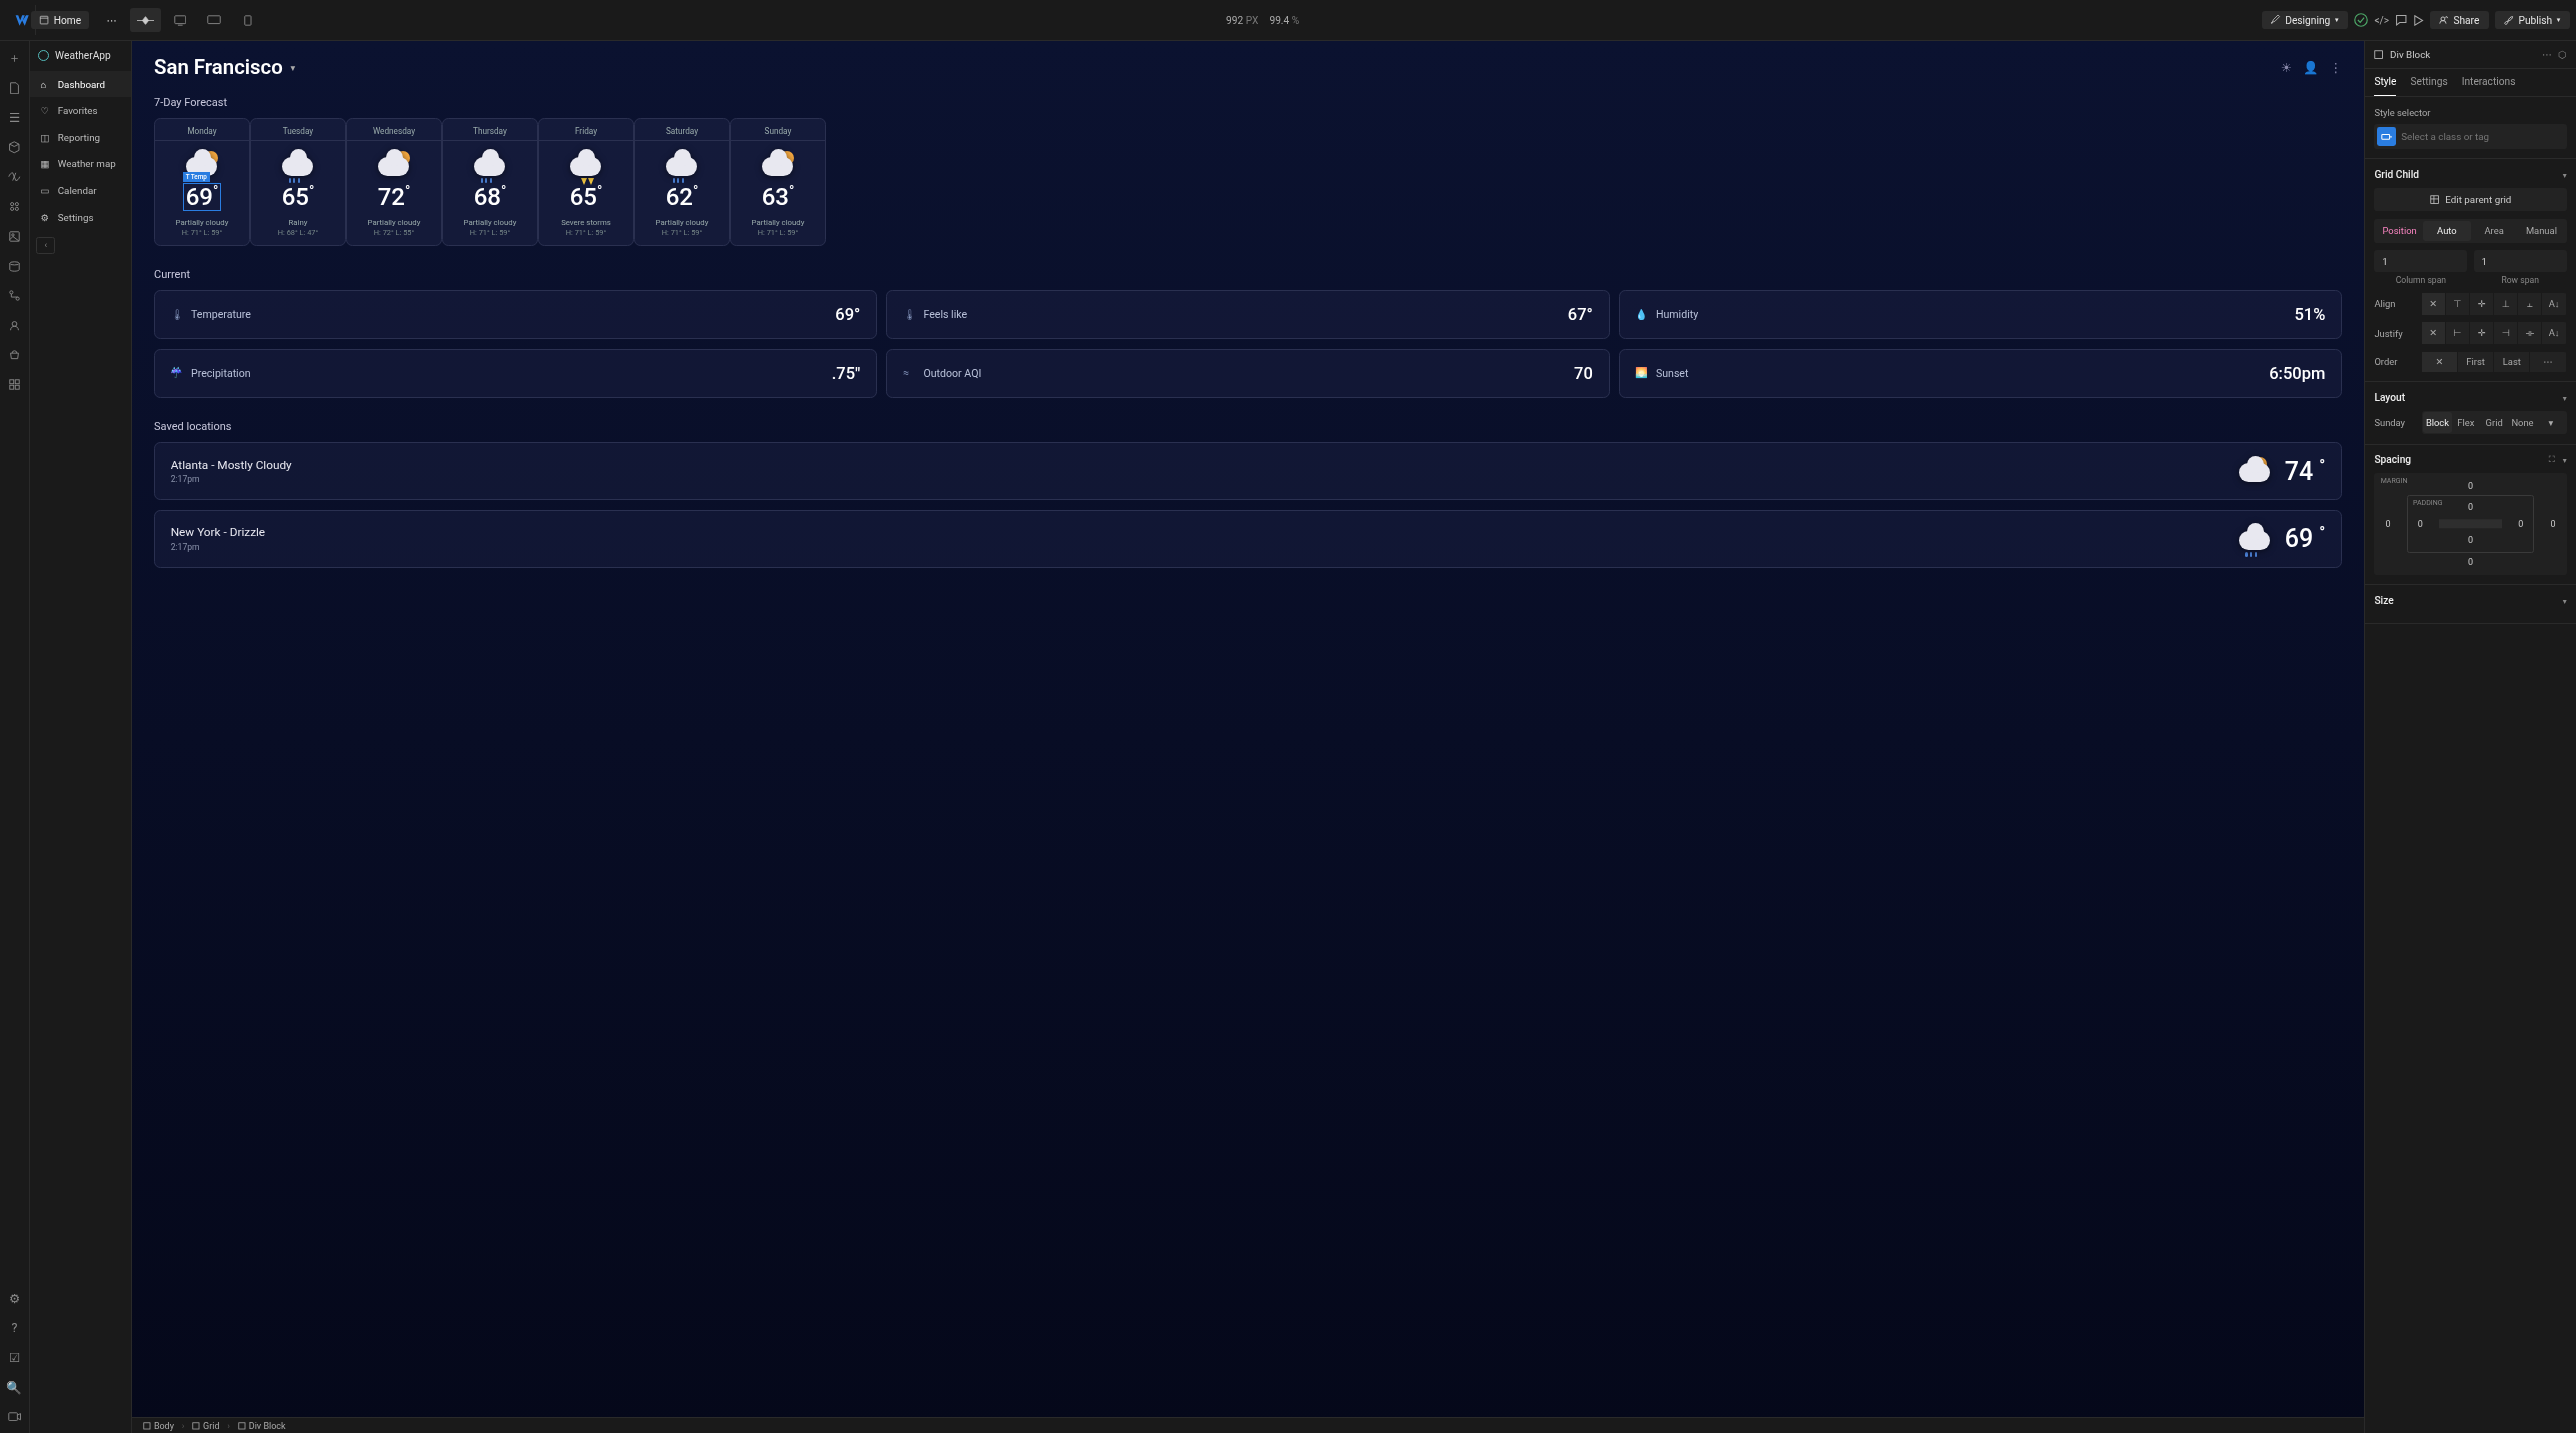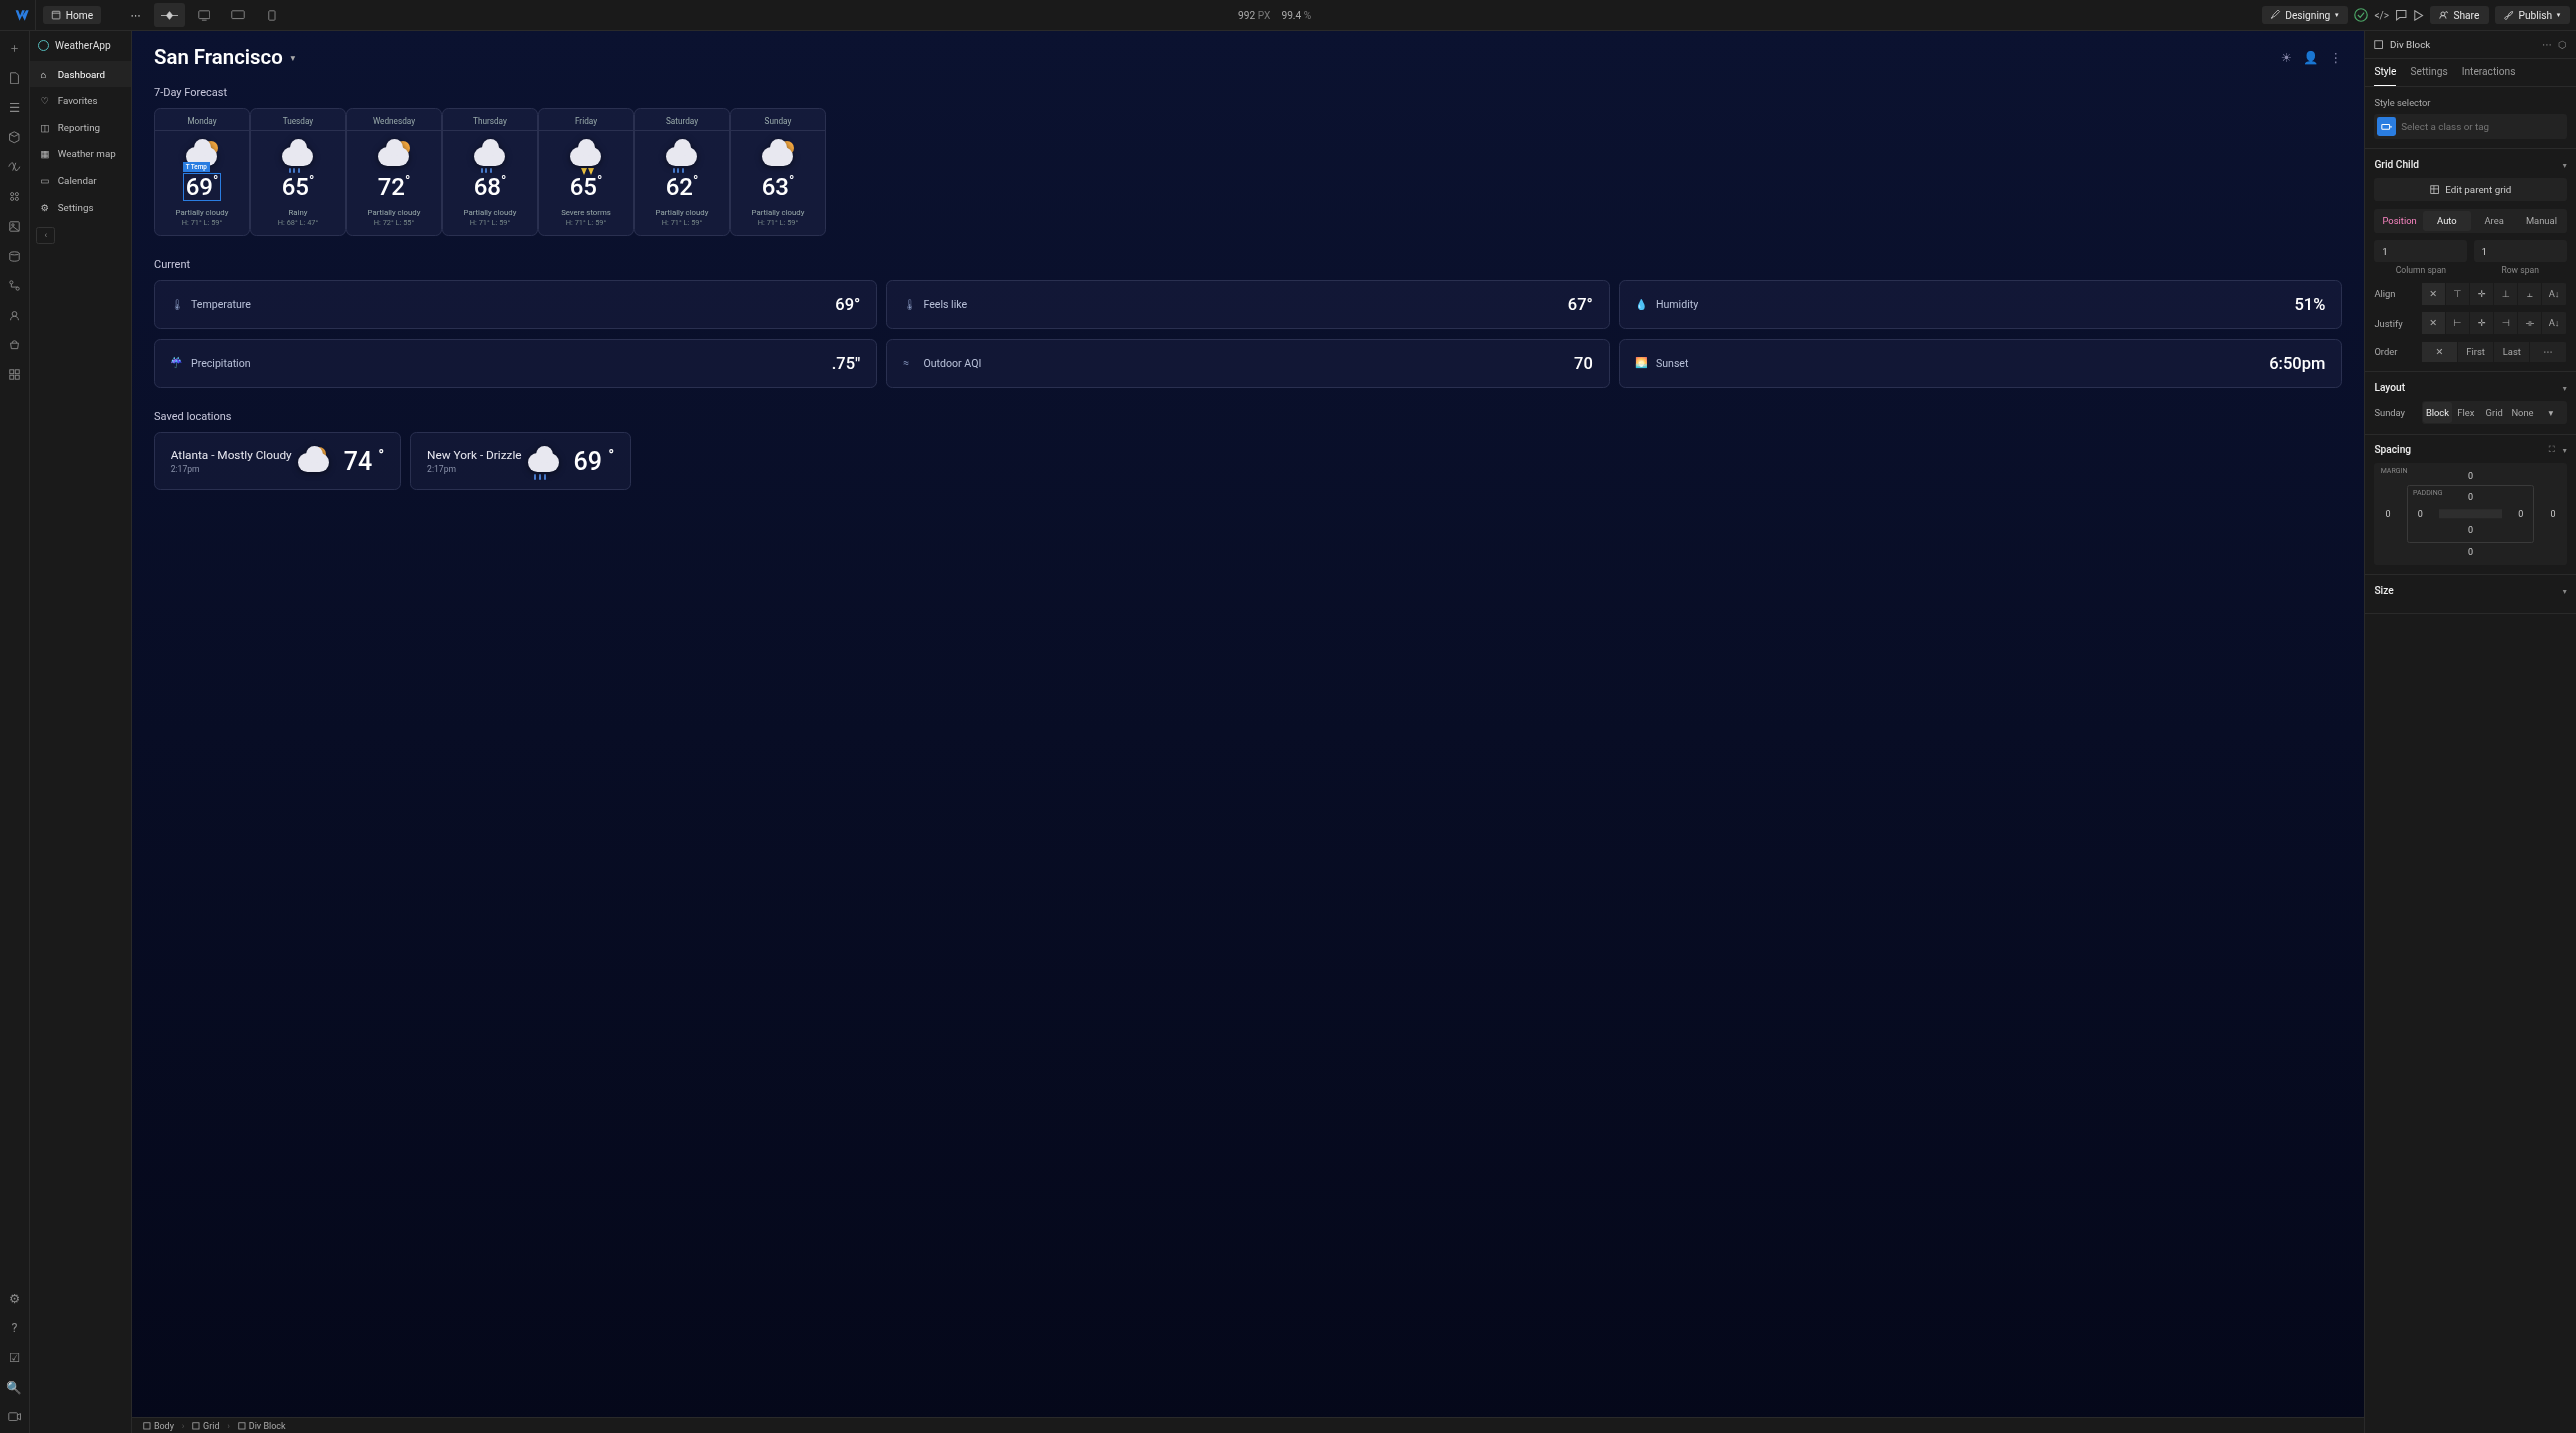--- a/index.html
+++ b/index.html
@@ -1,20 +1,20 @@
 <!DOCTYPE html>
 <html style="font-size:12.5px"><head>
 <meta charset="utf-8">
 <style>
 * { margin:0; padding:0; box-sizing:border-box; font-family:-apple-system,BlinkMacSystemFont,"Segoe UI",Roboto,sans-serif; }
 body { background:#1a1a1a; color:#e5e5e5; width:2576px; height:1434px; overflow:hidden; transform-origin:0 0; }
 .app { display:flex; flex-direction:column; height:100%; }
 
 
-.topbar { height:31px; background:#1a1a1a; display:flex; align-items:center; padding:0 6.3px; border-bottom:0.8px solid #2a2a2a; gap:13px; font-size:10.2px; }
+.topbar { height:41px; background:#1a1a1a; display:flex; align-items:center; padding:0 6.3px; border-bottom:0.8px solid #2a2a2a; gap:1px; font-size:10.2px; }
 .topbar .wf-logo { width:30px; height:30px; background:#1a1a1a; display:flex; align-items:center; justify-content:center; border-right:0.8px solid #2a2a2a; margin-right:-6.3px; }
 .home-btn { display:flex; align-items:center; gap:4.7px; padding:3.1px 7.8px; background:#2b2b2b; border-radius:3.1px; }
 .top-icons { display:flex; gap:3.1px; margin-left:6.3px; }
 .top-icon { width:31px; height:23.5px; display:flex; align-items:center; justify-content:center; border-radius:3.1px; }
 .top-icon.active { background:#2b2b2b; }
 .top-center { margin-left:auto; display:flex; align-items:center; gap:11px; color:#aaa; font-size:10.2px; }
 .top-right { margin-left:auto; display:flex; align-items:center; gap:6.3px; }
 .pill { display:flex; align-items:center; gap:4.7px; padding:3.9px 9.4px; background:#2b2b2b; border-radius:3.1px; font-size:10.2px; }
 
 
@@ -57,21 +57,21 @@
 .sel-label { position:absolute; top:-11px; left:0; background:#2a7de1; color:#fff; font-size:6.3px; padding:0.8px 3.1px; white-space:nowrap; }
 .day .cond { font-size:7.8px; color:#9aa; margin-top:6.3px; }
 .day .hl { font-size:7.4px; color:#788; margin-top:1.6px; }
 
 .cur-grid { display:grid; grid-template-columns:repeat(3,1fr); gap:9.4px; margin-top:7.8px; }
 .cur-card { border:0.8px solid #2a3050; border-radius:6.3px; background:rgba(30,36,70,0.4); padding:14px 15.7px; display:flex; align-items:center; }
 .cur-card .cic { width:12.5px; height:12.5px; color:#8899c0; margin-right:7.8px; font-size:10.2px; }
 .cur-card .lab { font-size:10.6px; color:#b8c0d8; }
 .cur-card .val { margin-left:auto; font-size:16.5px; color:#fff; font-weight:500; }
 
-.saved { display:flex; flex-direction:row; gap:9.4px; margin-top:4.7px; }
+.saved { display:flex; flex-direction:column; gap:9.4px; margin-top:4.7px; }
 .save-card { border:0.8px solid #2a3050; border-radius:6.3px; background:rgba(30,36,70,0.4); padding:12.5px 15.7px; display:flex; align-items:center; }
 .save-card .info .t { font-size:11.8px; color:#e8e8f0; }
 .save-card .info .tm { font-size:8.6px; color:#8890a8; margin-top:2.4px; }
 .save-card .r { margin-left:auto; display:flex; align-items:center; gap:11px;justify-content:space-between; }
 .save-card .r .temp { font-size:25px; font-weight:500; color:#fff; }
 .save-card .wicon { width:41px; height:31px; position:relative; }
 
 
 .inspector { width:212px; background:#1a1a1a; border-left:0.8px solid #2a2a2a; overflow-y:auto; font-size:9.8px; color:#ccc; }
 .insp-hd { padding:7.8px 9.4px; display:flex; align-items:center; gap:6.3px; border-bottom:0.8px solid #2a2a2a; }

